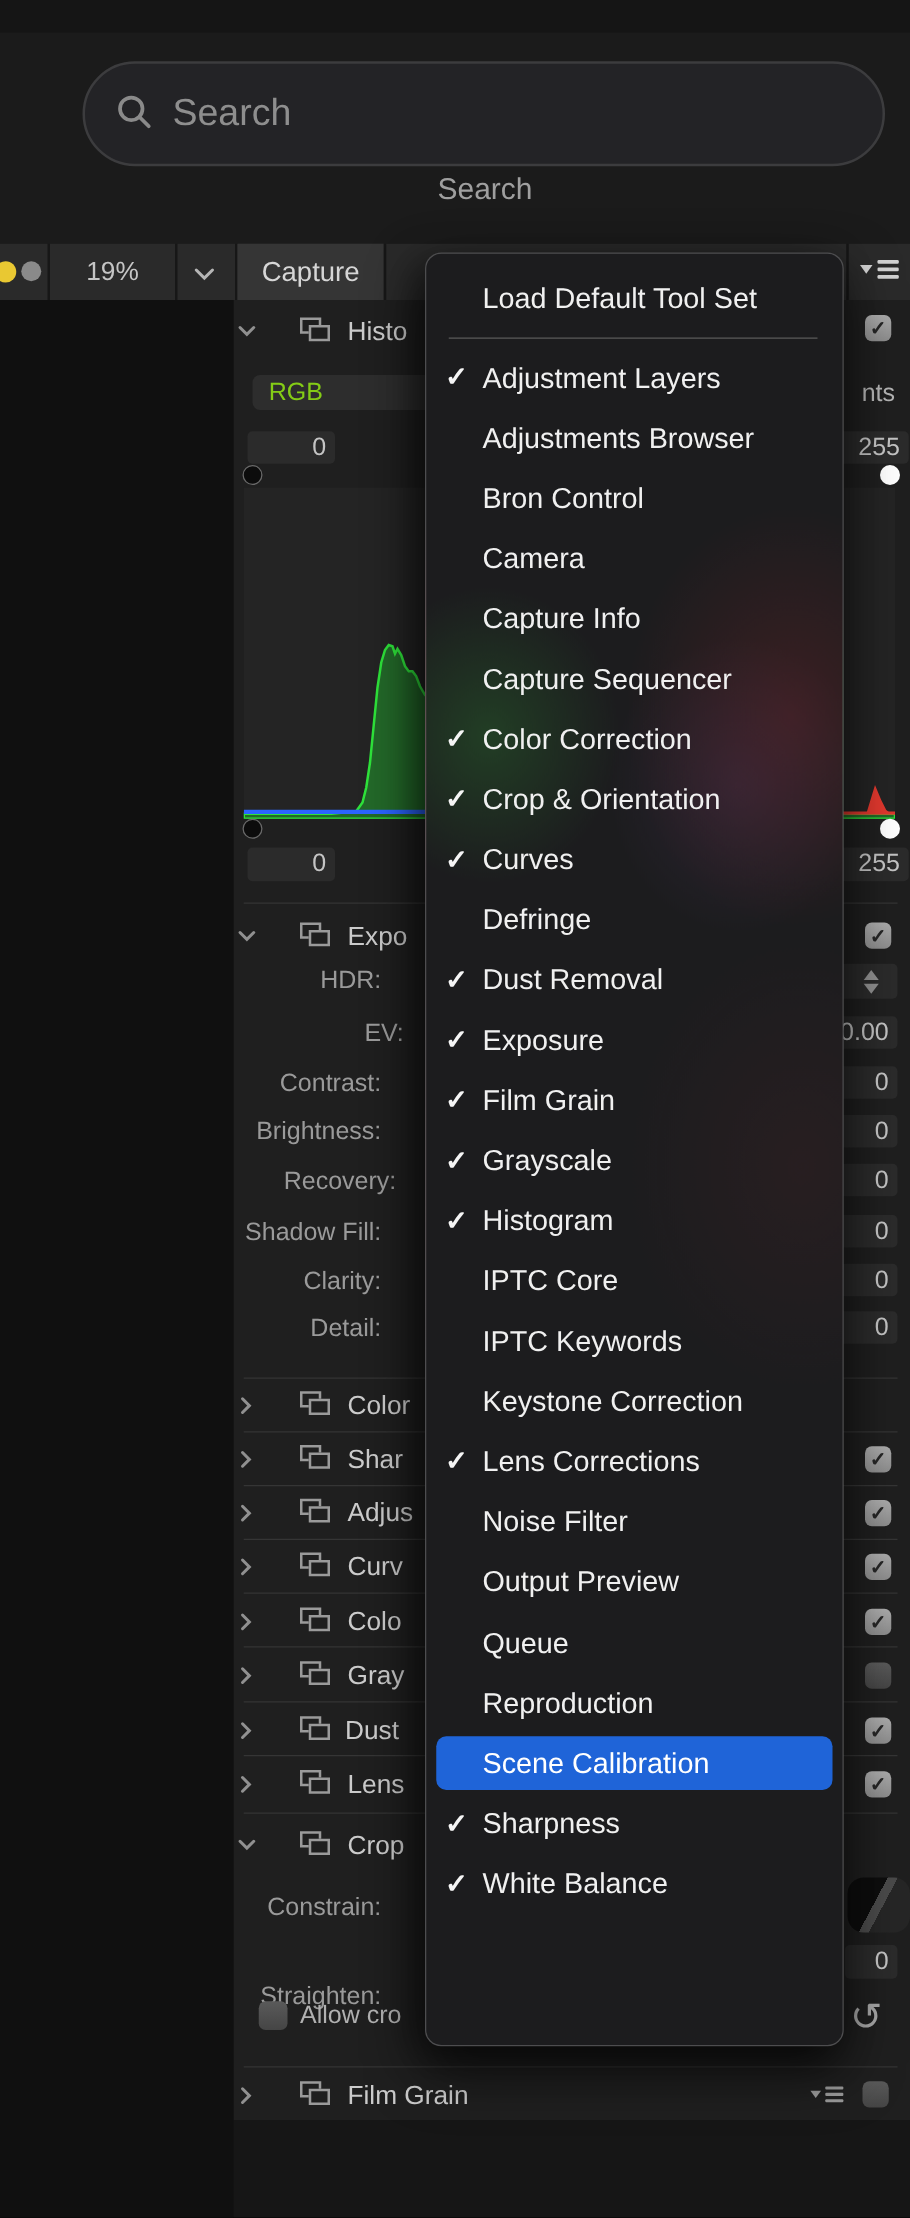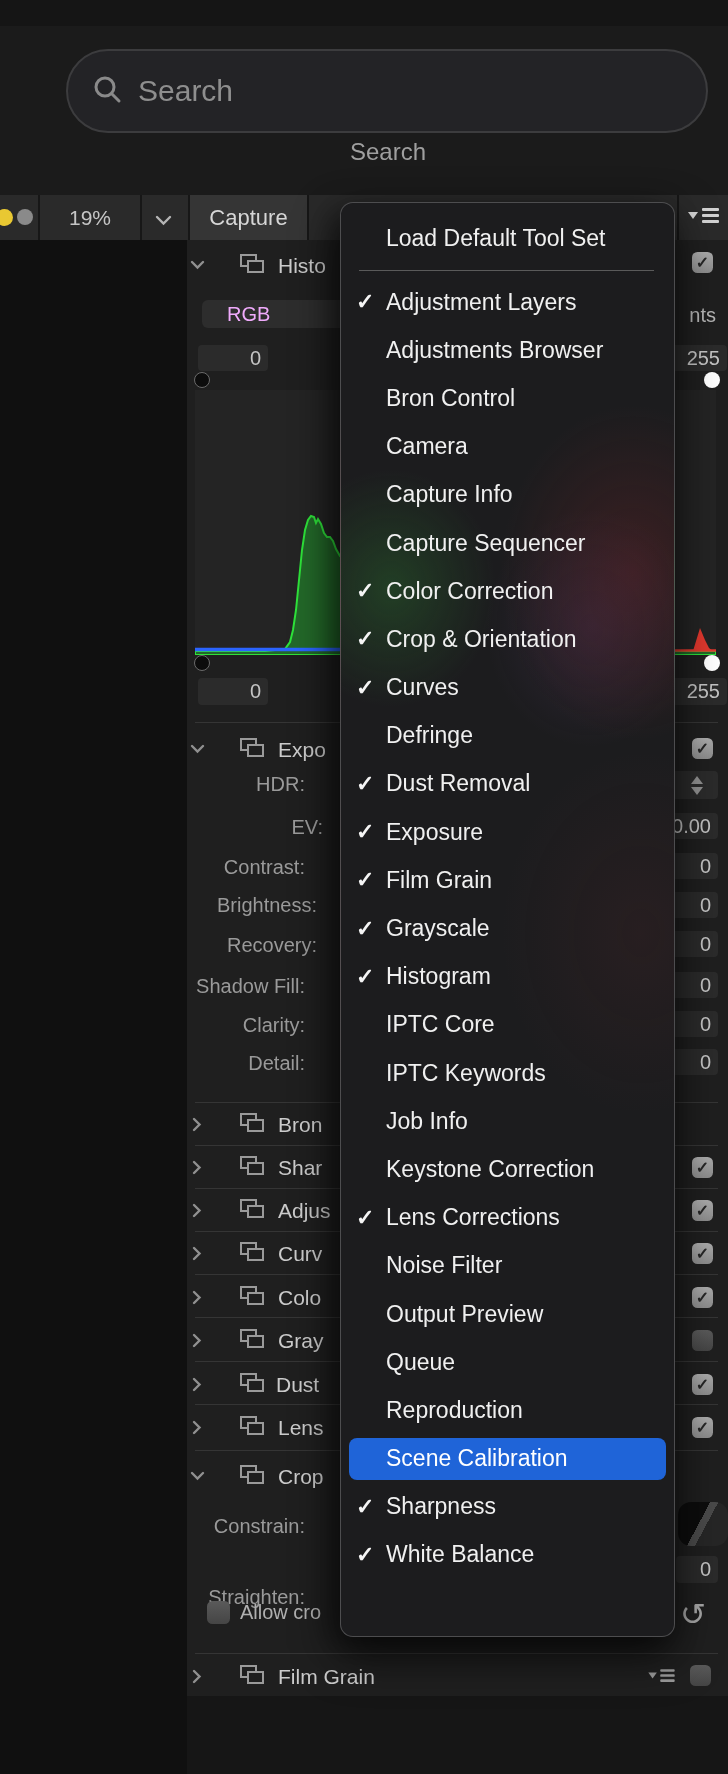--- a/index.html
+++ b/index.html
@@ -57,22 +57,22 @@
       display:flex;align-items:center;justify-content:center;
       font-size:16px;font-weight:bold;color:#262626;}
   .cb.on{background:linear-gradient(#ababab,#8d8d8d);}
   .cb.off{background:linear-gradient(#5a5a5a,#454545);color:transparent;}
 
   .handle{position:absolute;width:16px;height:16px;border-radius:50%;box-sizing:border-box;}
   .handle.black{background:#0c0c0c;border:1.5px solid #6a6a6a;}
   .handle.white{background:#ffffff;}
 
   .rgb-btn{position:absolute;left:202px;top:300px;width:150px;height:28px;background:#2d2d2d;
-           border-radius:6px;color:#f0abfc;font-size:20px;line-height:28px;
-           box-sizing:border-box;padding-left:25px;}
+           border-radius:6px;color:#84cc16;font-size:20px;line-height:28px;
+           box-sizing:border-box;padding-left:13px;}
 
   .stepper{position:absolute;display:flex;flex-direction:column;align-items:center;gap:3px;}
   .stepper .up{width:0;height:0;border-left:6px solid transparent;border-right:6px solid transparent;
                border-bottom:8px solid #909090;}
   .stepper .dn{width:0;height:0;border-left:6px solid transparent;border-right:6px solid transparent;
                border-top:8px solid #909090;}
 
   .constrain-w{position:absolute;left:678px;top:1502px;width:50px;height:44px;border-radius:13px;
                background:linear-gradient(118deg,#0d0d0d 0 44%,#4a4a4a 44% 55%,#262626 55%);}
   .reset-glyph{position:absolute;font-family:"DejaVu Sans",sans-serif;font-size:31px;color:#a8a8a8;}
@@ -200,21 +200,21 @@
       <span class="up"></span>
       <span class="dn"></span>
     </span>
 
   <span class="row-label" style="top:816px;padding-left:18px;">EV:</span>
   <span class="vfield" style="left:648px;top:813px;width:70px;height:26px;">0.00</span>
 
   <span class="row-label" style="top:856px;">Contrast:</span>
   <span class="vfield" style="left:664px;top:853px;width:54px;height:26px;">0</span>
 
-  <span class="row-label" style="top:894px;padding-left:12px;">Brightness:</span>
+  <span class="row-label" style="top:894px;">Brightness:</span>
   <span class="vfield" style="left:664px;top:892px;width:54px;height:26px;">0</span>
 
   <span class="row-label" style="top:934px;margin-left:12px;">Recovery:</span>
   <span class="vfield" style="left:664px;top:931px;width:54px;height:26px;">0</span>
 
   <span class="row-label" style="top:975px;">Shadow Fill:</span>
   <span class="vfield" style="left:664px;top:972px;width:54px;height:26px;">0</span>
 
   <span class="row-label" style="top:1014px;">Clarity:</span>
   <span class="vfield" style="left:664px;top:1011px;width:54px;height:26px;">0</span>
@@ -226,21 +226,21 @@
 
   <span class="chev" style="left:192px;top:1117px;">
     <svg width="10" height="15" viewBox="0 0 10 15">
         <path d="M2 2 L7.5 7.5 L2 13" stroke="#909090" stroke-width="2.4" fill="none" stroke-linecap="round"></path>
       </svg>
   </span>
   <span class="tl-icon" style="left:240px;top:1113px;">
       <span class="b"></span>
       <span class="f"></span>
     </span>
-  <span class="hdr-title" style="left:278px;top:1113px;">Bron</span>
+  <span class="hdr-title" style="left:278px;top:1113px;">Color</span>
   <span class="divider" style="top:1145px;"></span>
 
   <span class="chev" style="left:192px;top:1160px;">
     <svg width="10" height="15" viewBox="0 0 10 15">
         <path d="M2 2 L7.5 7.5 L2 13" stroke="#909090" stroke-width="2.4" fill="none" stroke-linecap="round"></path>
       </svg>
   </span>
   <span class="tl-icon" style="left:240px;top:1156px;">
       <span class="b"></span>
       <span class="f"></span>
@@ -432,23 +432,20 @@
         <span class="mk">✓</span>
         <span class="lbl">Histogram</span>
       </div>
     <div class="mi">
         <span class="lbl">IPTC Core</span>
       </div>
     <div class="mi">
         <span class="lbl">IPTC Keywords</span>
       </div>
     <div class="mi">
-        <span class="lbl">Job Info</span>
-      </div>
-    <div class="mi">
         <span class="lbl">Keystone Correction</span>
       </div>
     <div class="mi">
         <span class="mk">✓</span>
         <span class="lbl">Lens Corrections</span>
       </div>
     <div class="mi">
         <span class="lbl">Noise Filter</span>
       </div>
     <div class="mi">

